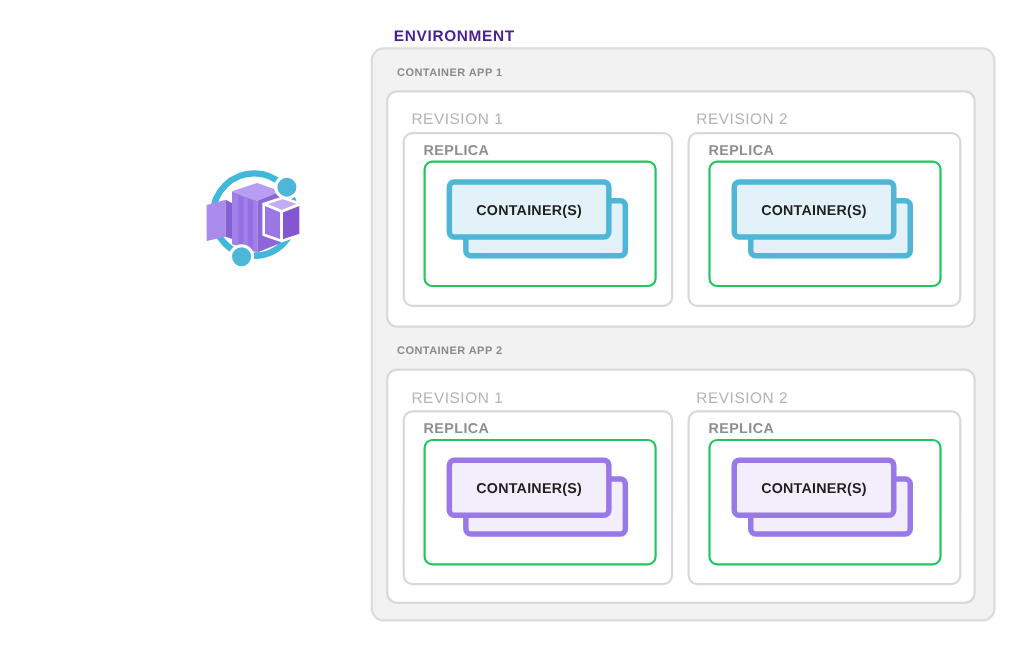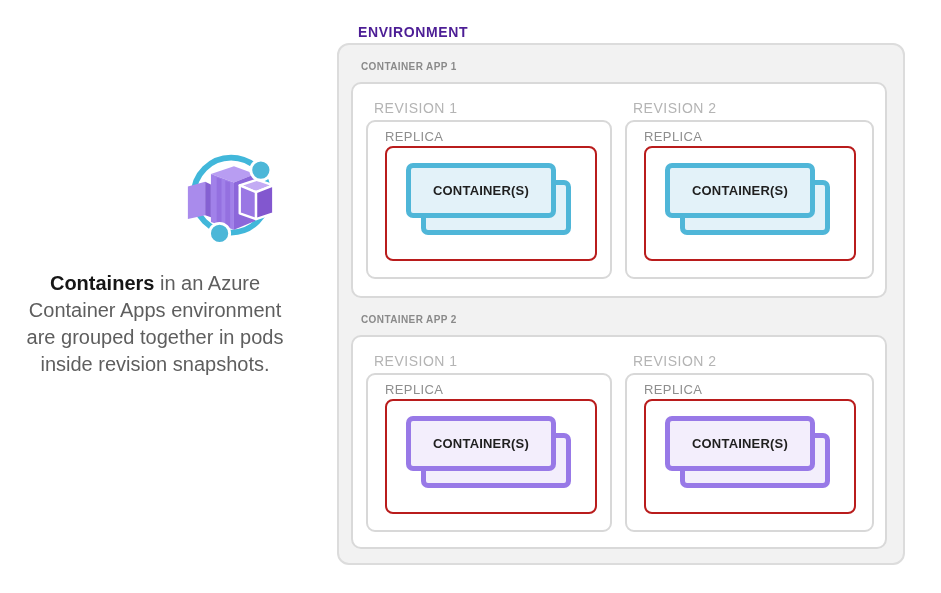--- a/index.html
+++ b/index.html
@@ -31,24 +31,24 @@
   
   .revision { position:absolute; top:16px; height:182px; }
   .rev-left  { left:13px;  width:246px; }
   .rev-right { left:272px; width:249px; }
   .rev-label { position:absolute; left:8px; top:0; font-size:14px; font-weight:400;
                color:#b4b4b4; letter-spacing:.5px; }
   .rev-box { position:absolute; left:0; right:0; top:20px; height:159px; background:#ffffff;
              border:2px solid #d8d8d8; border-radius:9px; }
 
   
-  .replica-label { position:absolute; left:17px; top:7px; font-size:13px; font-weight:400;
+  .replica-label { position:absolute; left:17px; top:7px; font-size:13px; font-weight:700;
                    color:#8e8e8e; letter-spacing:.4px; }
   .replica-box { position:absolute; left:17px; top:24px; width:212px; height:115px;
-                 background:#ffffff; border:2px solid #b91c1c; border-radius:8px; }
+                 background:#ffffff; border:2px solid #22c55e; border-radius:8px; }
 
   
   .stack { position:absolute; left:19px; top:15px; width:170px; height:80px; }
   .cbox { position:absolute; width:150px; height:55px; border:5px solid var(--accent,#4fb6d8);
           background:var(--fill,#e3f2f9); border-radius:7px; }
   .cbox.back  { left:15px; top:17px; }
   .cbox.front { left:0; top:0; display:flex; align-items:center; justify-content:center; }
   .container-label { font-size:13px; font-weight:700; color:#1f1f1f; letter-spacing:.2px; white-space:nowrap; }
 </style>
 </head>
@@ -71,26 +71,20 @@
     <g stroke="#ffffff" stroke-width="2.5" stroke-linejoin="round">
       <polygon points="57,40 75,34 92,40 74,47" fill="#c3abf4"></polygon>
       <polygon points="57,40 74,47 74,75 57,69" fill="#9a77e4"></polygon>
       <polygon points="74,47 92,40 92,69 74,75" fill="#8257cf"></polygon>
     </g>
 
     <circle cx="79" cy="24" r="10.5" fill="#4cb7d8" stroke="#ffffff" stroke-width="3"></circle>
     <circle cx="36" cy="90" r="10.5" fill="#4cb7d8" stroke="#ffffff" stroke-width="3"></circle>
   </svg>
 
-  <p class="caption">
-    <span class="line"><strong>Containers</strong><span> in an Azure</span></span>
-    <span class="line">Container Apps environment</span>
-    <span class="line">are grouped together in pods</span>
-    <span class="line">inside revision snapshots.</span>
-  </p>
 
   <div class="env-label">ENVIRONMENT</div>
 
   <div class="env-box">
 
     <section class="app-box app1" style="--accent: #4fb6d8; --fill: #e3f2f9;">
       <h3 class="app-label">CONTAINER APP 1</h3>
 
       <div class="revision rev-left">
         <div class="rev-label">REVISION 1</div>

